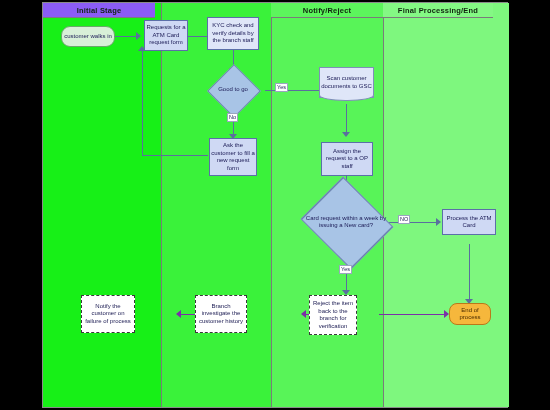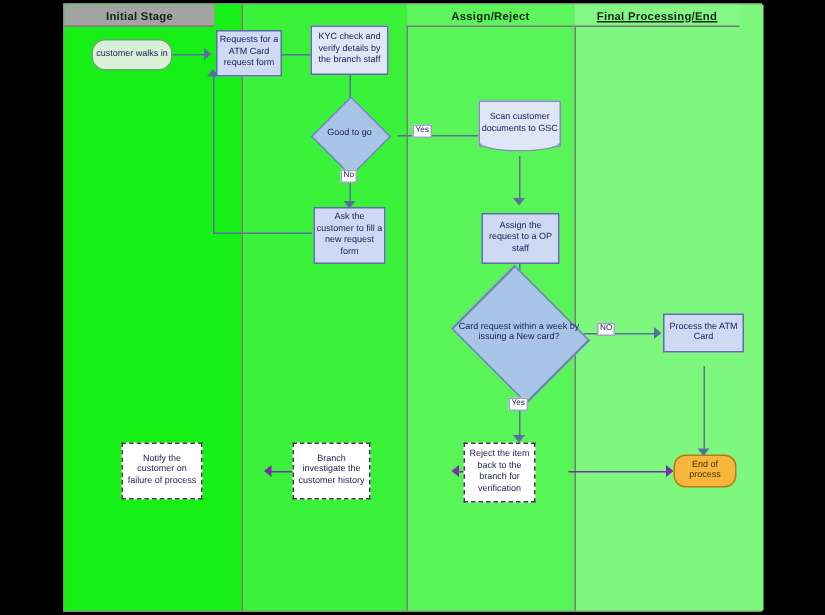--- a/index.html
+++ b/index.html
@@ -18,24 +18,24 @@
   .lane-bg.l2{left:228px;width:112px;background:#58f458;}
   .lane-bg.l3{left:340px;width:126px;background:#7ef77e;}
 
   .lane-sep{position:absolute;top:0;bottom:0;width:1px;background:#7b7b7b;}
 
   
   .hdr{position:absolute;top:0;height:15px;box-sizing:border-box;
        border-bottom:1px solid #7b7b7b;display:flex;align-items:center;
        justify-content:center;font-size:7.5px;font-weight:bold;color:#10240f;
        letter-spacing:.2px;}
-  .hdr.h0{left:0;   width:100px;background:#a3a3a3;}
+  .hdr.h0{left:0;   width:112px;background:#8b5cf6;}
   .hdr.h1{left:118px;width:110px;background:#3df43d;}
   .hdr.h2{left:228px;width:112px;background:#5cf55c;}
-  .hdr.h3{left:340px;width:110px;background:#84f884;text-decoration:underline;}
+  .hdr.h3{left:340px;width:110px;background:#84f884;}
 
   
   .node{position:absolute;box-sizing:border-box;display:flex;align-items:center;
         justify-content:center;text-align:center;font-size:6px;line-height:7.5px;
         color:#20205a;padding:1px;}
   .proc{background:#cfd9f4;border:1px solid #5b6fa8;}
   .proc.pale{background:#dfe6f8;}
   .term{background:#d8f0d8;border:1px solid #6aa86a;border-radius:9px;}
   .endterm{background:#f6b73c;border:1px solid #b9791a;border-radius:8px;
            color:#4a2c00;font-weight:normal;}
@@ -83,21 +83,21 @@
     <div class="lane-bg l0"></div>
     <div class="lane-bg l1"></div>
     <div class="lane-bg l2"></div>
     <div class="lane-bg l3"></div>
 
     <div class="lane-sep" style="left:118px"></div>
     <div class="lane-sep" style="left:228px"></div>
     <div class="lane-sep" style="left:340px"></div>
 
     <div class="hdr h0">Initial Stage</div>
-    <div class="hdr h2">Assign/Reject</div>
+    <div class="hdr h2">Notify/Reject</div>
     <div class="hdr h3">Final Processing/End</div>
 
     <div class="ln h" style="left:72px;top:33px;width:22px;"></div>
     <div class="arr rt" style="left:93px;top:29px;"></div>
 
     <div class="ln h" style="left:145px;top:33px;width:30px;"></div>
     <div class="arr rt" style="left:174px;top:29px;"></div>
 
     <div class="ln v" style="left:190px;top:47px;height:22px;"></div>
     <div class="arr dn" style="left:186px;top:65px;"></div>

